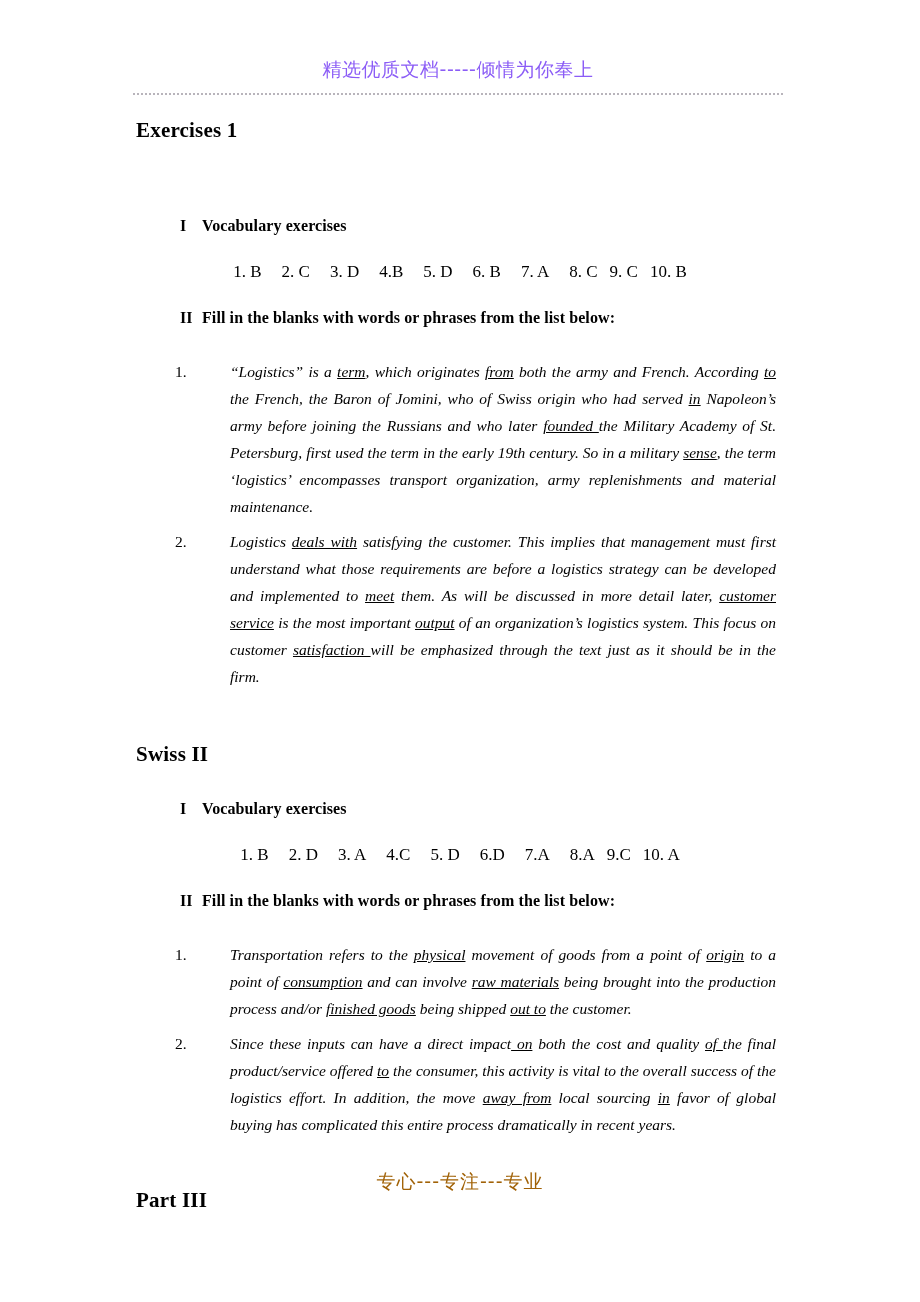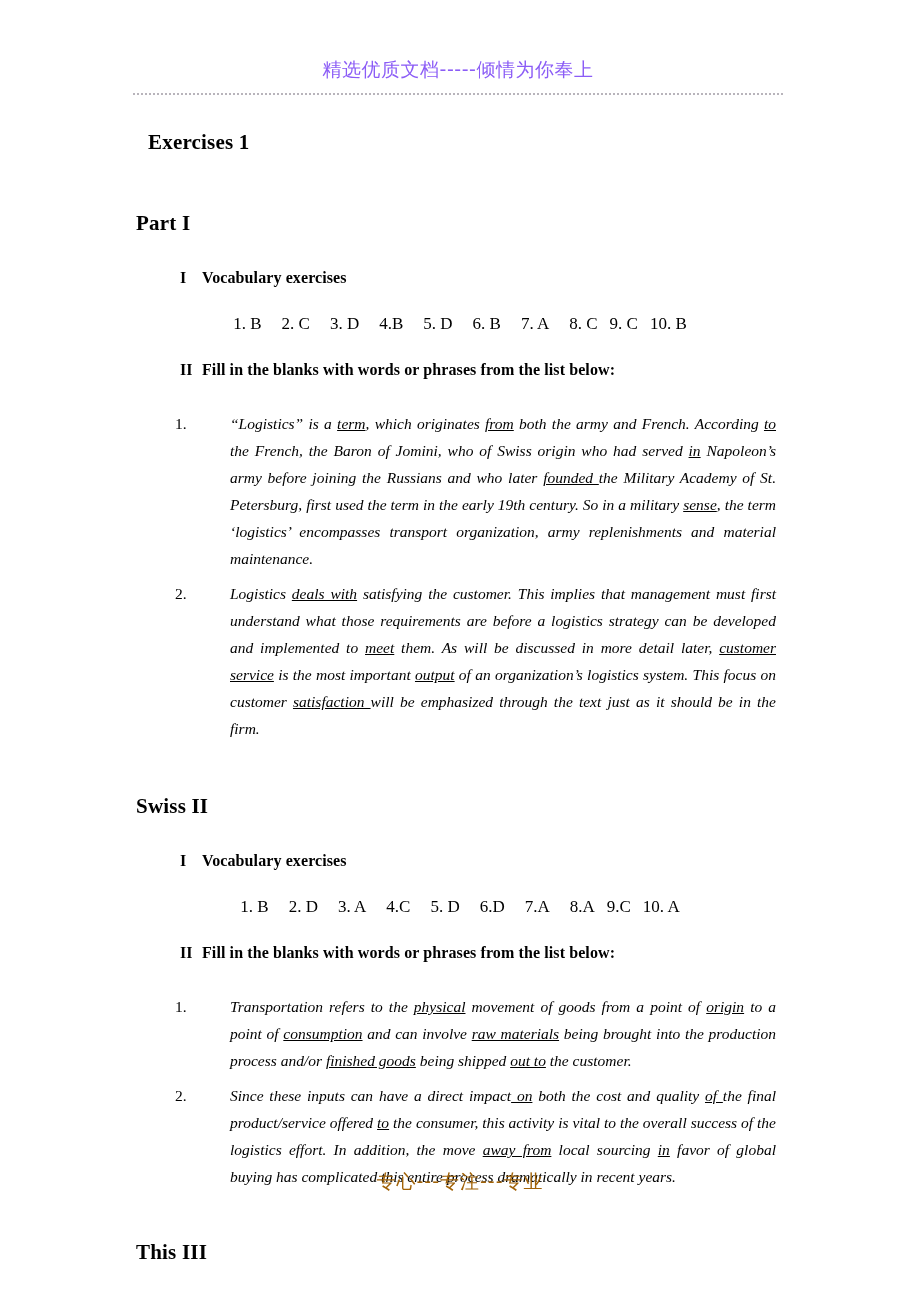--- a/index.html
+++ b/index.html
@@ -54,21 +54,21 @@
   .content {
     position: absolute;
     left: 136px;
     top: 116px;
     width: 648px;
   }
 
   h1.doc-title {
     font-size: 21px;
     font-weight: bold;
-    margin: 12px;
+    margin: 0;
     padding: 0;
     line-height: 28px;
     letter-spacing: 0.2px;
   }
 
   h2.part-title {
     font-size: 21px;
     font-weight: bold;
     margin: 0;
     padding: 0;
@@ -165,21 +165,20 @@
     <span class="doc-header-text">精选优质文档-----倾情为你奉上</span>
   </div>
   <div class="header-rule"></div>
 
   <div class="content">
 
     <h1 class="doc-title">Exercises 1</h1>
 
     <div class="sp-title-to-part"></div>
 
-    <h2 class="part-title">Part I</h2>
 
     <div class="sp-part-to-sec"></div>
 
     <div class="sec-head">
       <span class="numeral">I</span><span>Vocabulary exercises</span>
     </div>
 
     <div class="sp-sec-to-ans"></div>
 
     <div class="answer-row" id="ans-p1"><span class="ans">1. B</span><span class="ans" style="margin-left: 20px;">2. C</span><span class="ans" style="margin-left: 20px;">3. D</span><span class="ans" style="margin-left: 20px;">4.B</span><span class="ans" style="margin-left: 20px;">5. D</span><span class="ans" style="margin-left: 20px;">6. B</span><span class="ans" style="margin-left: 20px;">7. A</span><span class="ans" style="margin-left: 20px;">8. C</span><span class="ans" style="margin-left: 12px;">9. C</span><span class="ans" style="margin-left: 12px;">10. B</span></div>
@@ -231,21 +230,21 @@
           <p><span>Transportation refers to the </span><u class="fill">physical</u><span> movement of goods from a point of </span><u class="fill">origin</u><span> to a point of </span><u class="fill">consumption</u><span> and can involve </span><u class="fill">raw materials</u><span> being brought into the production process and/or </span><u class="fill">finished goods</u><span> being shipped </span><u class="fill">out to</u><span> the customer.</span></p>
         </li>
         <li>
           <span class="li-marker">2.</span>
           <p><span>Since these inputs can have a direct impact</span><u class="fill"> on</u><span> both the cost and quality </span><u class="fill">of </u><span>the final product/service offered </span><u class="fill">to</u><span> the consumer, this activity is vital to the overall success of the logistics effort. In addition, the move </span><u class="fill">away from</u><span> local sourcing </span><u class="fill">in</u><span> favor of global buying has complicated this entire process dramatically in recent years.</span></p>
         </li>
       </ol>
 
     <div class="sp-list-to-part2"></div>
 
-    <h2 class="part-title">This III</h2>
+    <h2 class="part-title">Part III</h2>
 
   </div>
 
   <div class="doc-footer">
     <span class="doc-footer-text">专心---专注---专业</span>
   </div>
 
 </div>
 
 </body></html>

